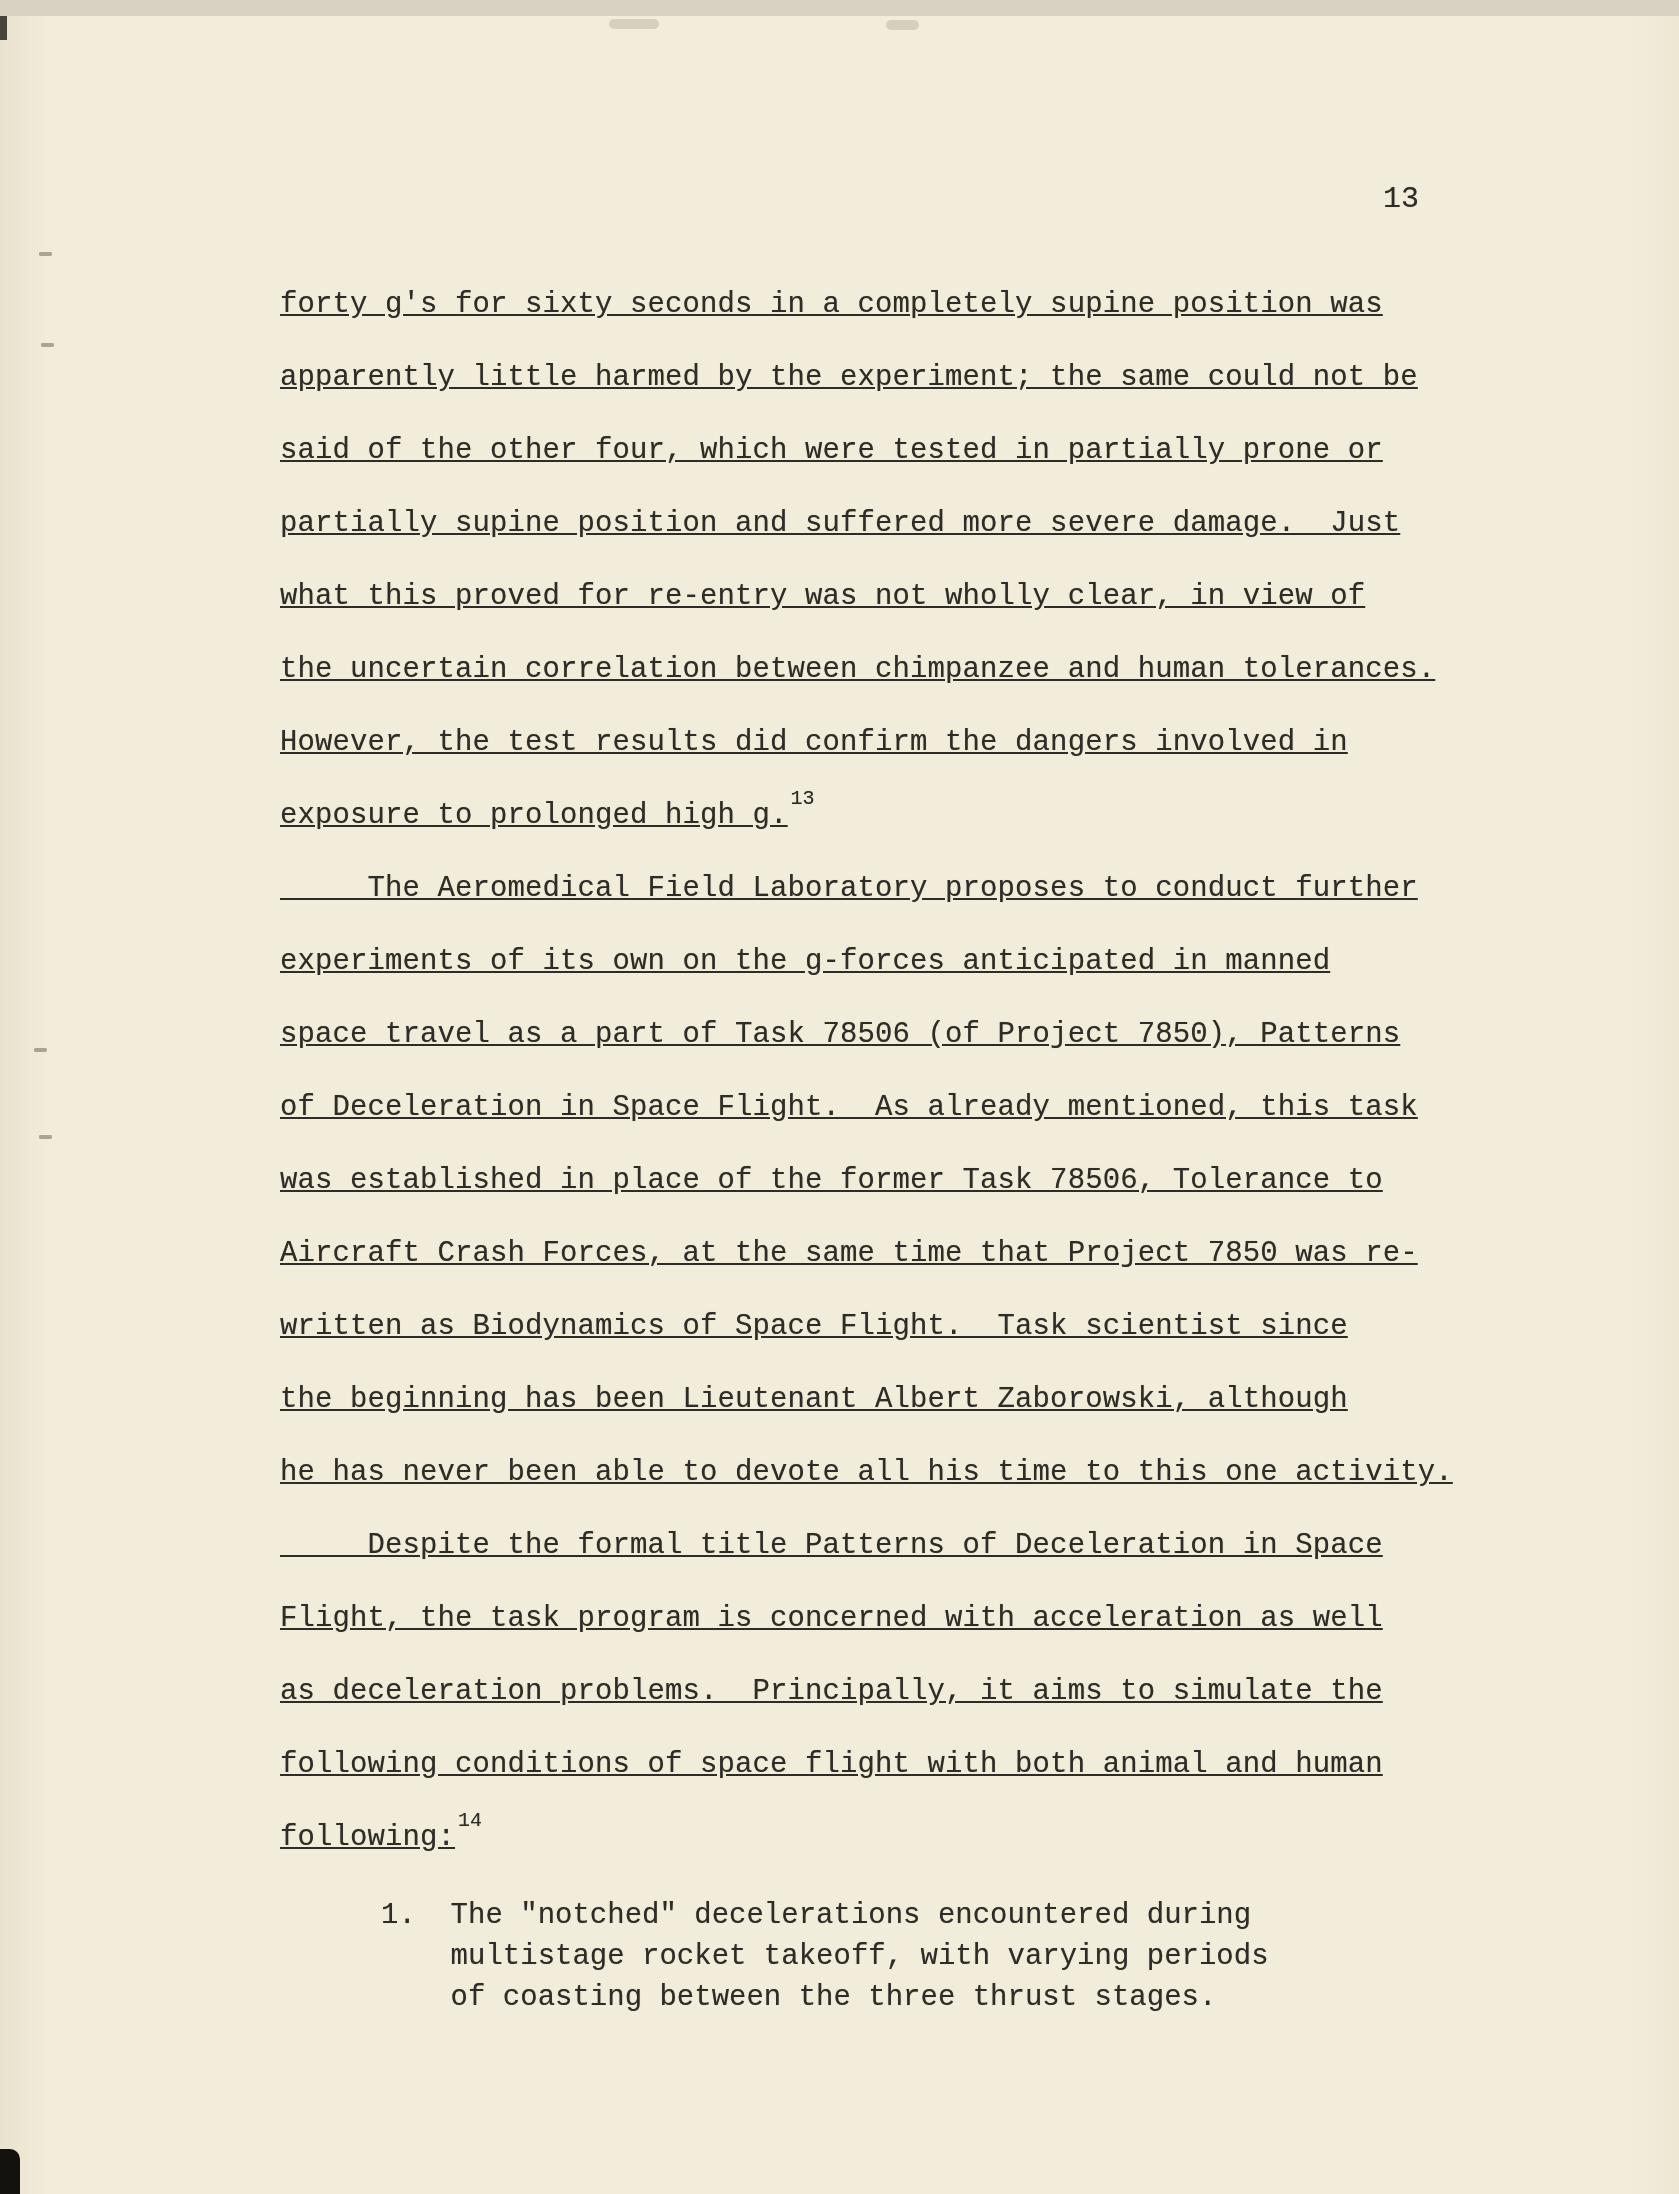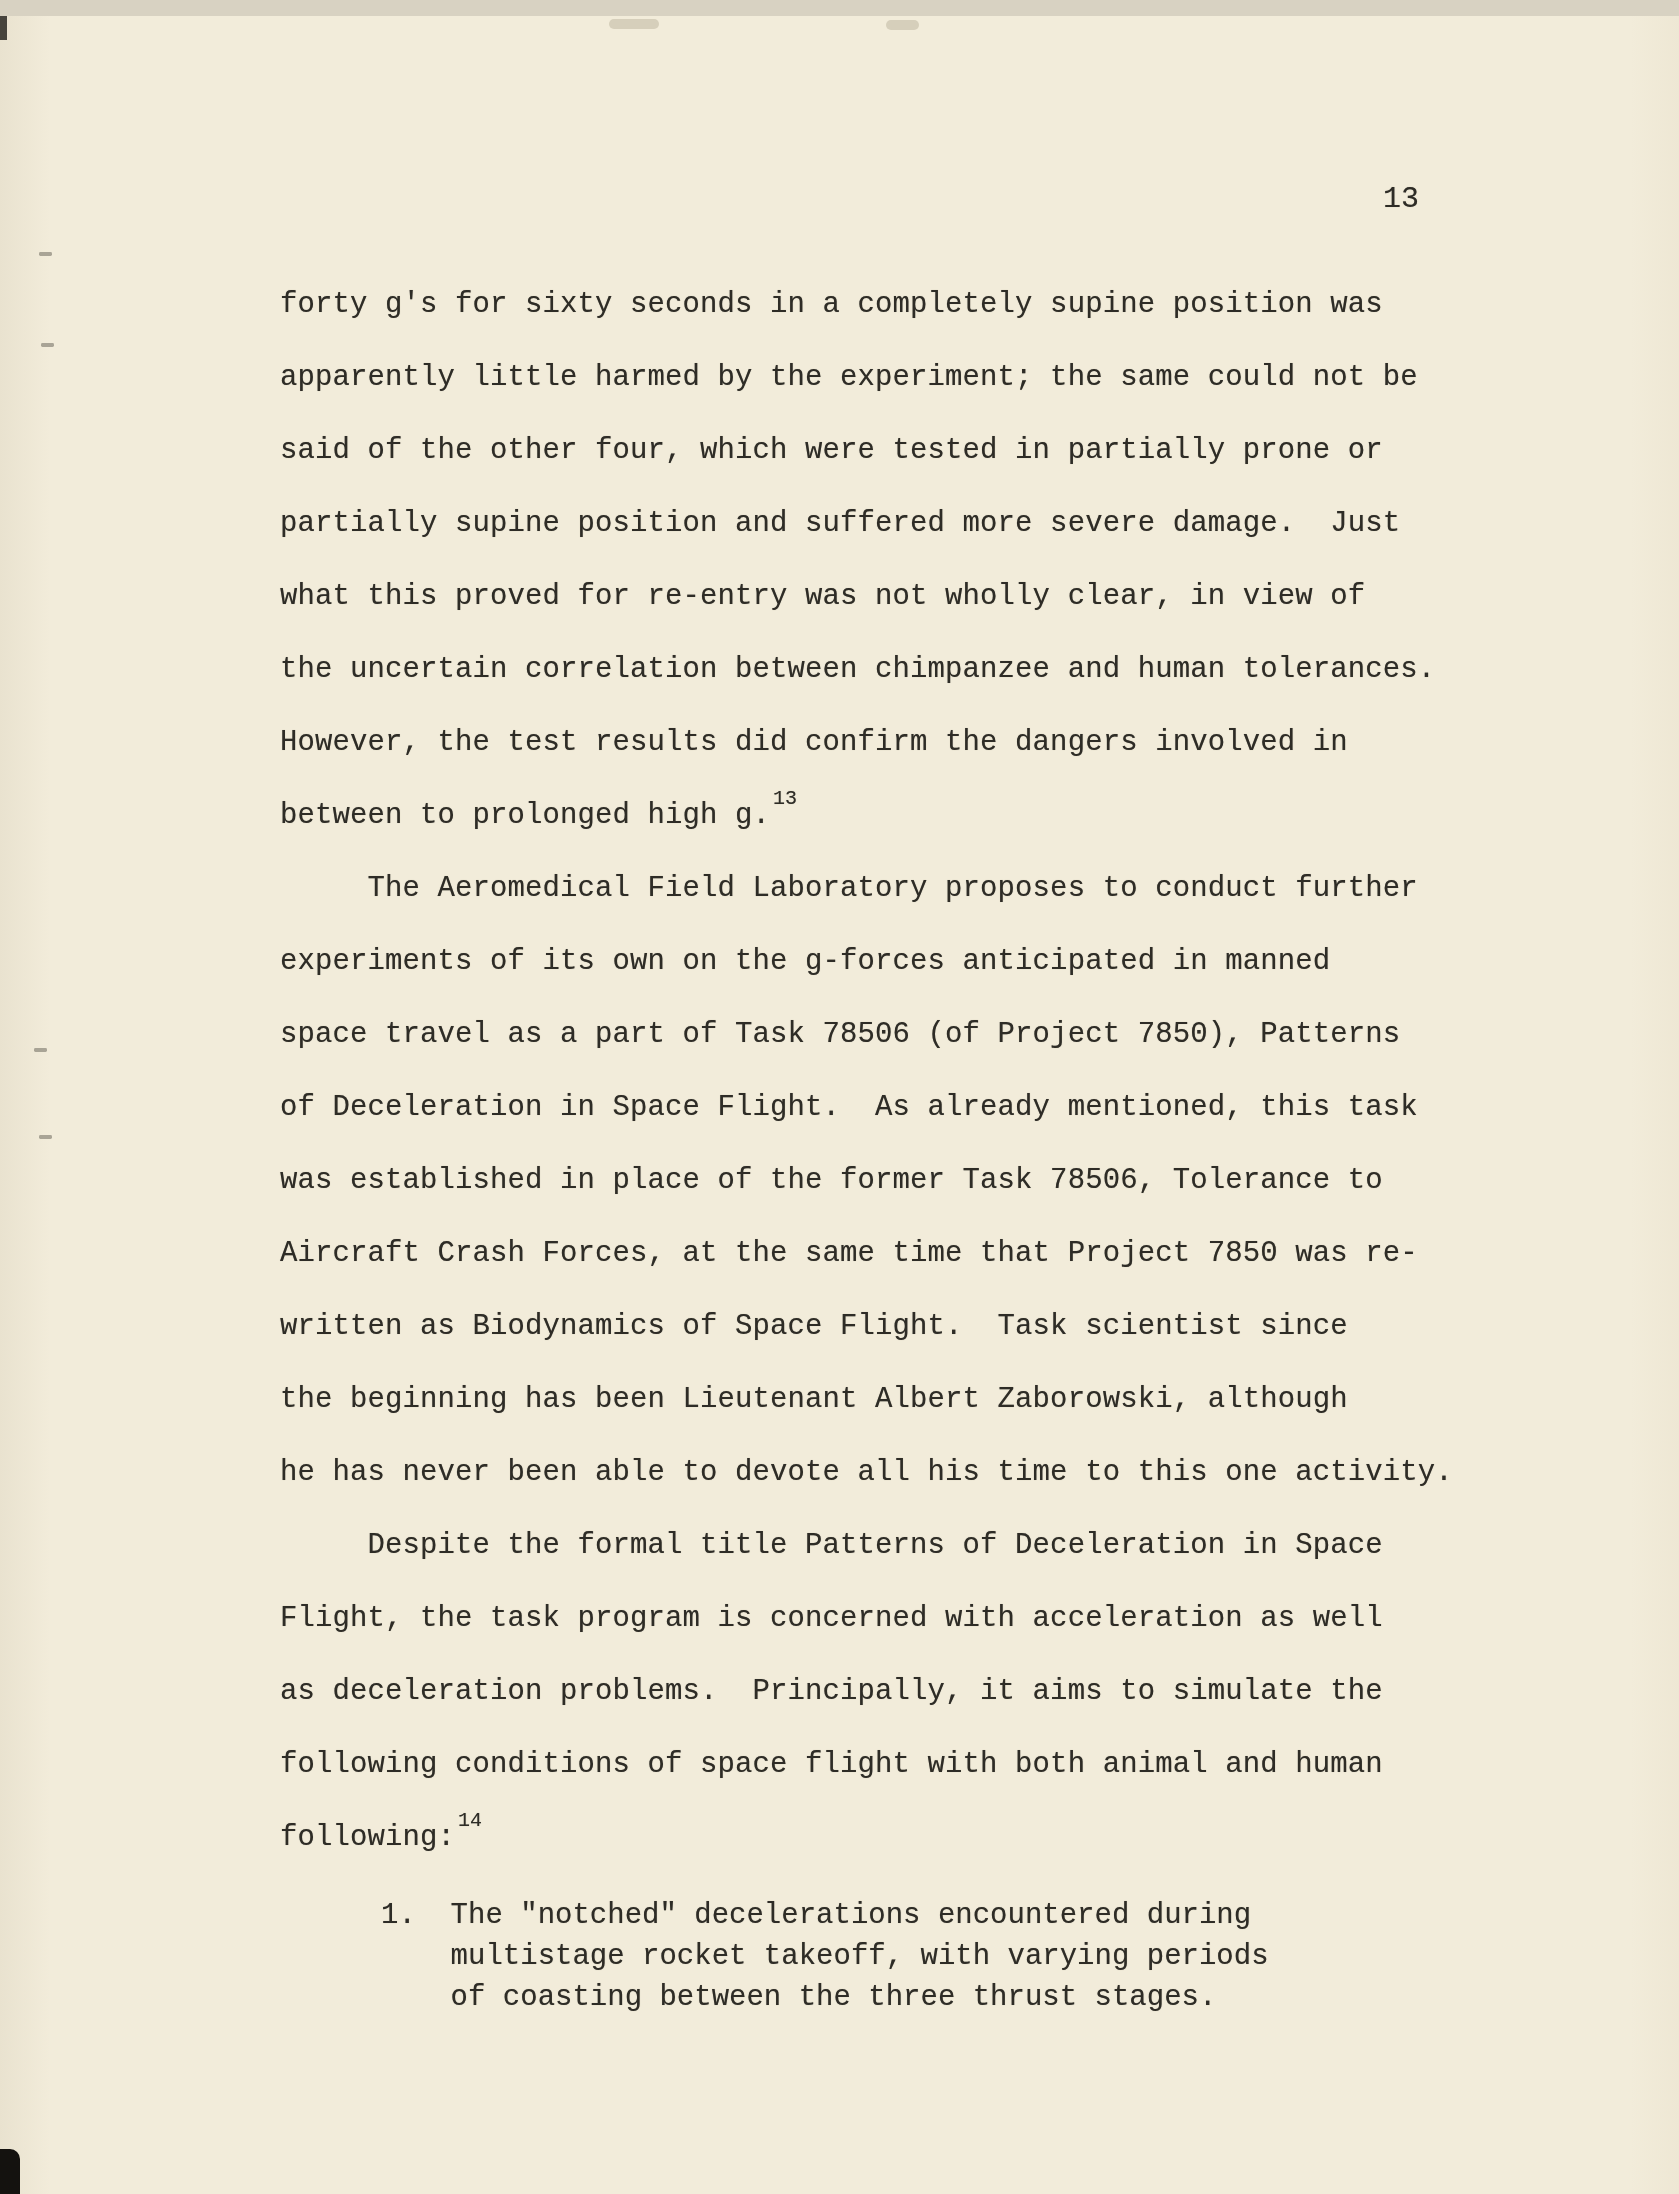--- a/index.html
+++ b/index.html
@@ -32,21 +32,21 @@
     left: 1383px;
     font-size: 30px;
     text-shadow: 0 0 0.7px rgba(46,44,38,0.45);
   }
   .body-text {
     position: absolute;
     top: 252px;
     left: 280px;
     width: 1229px;
   }
-  .para { white-space: pre; }
+  .para { white-space: pre; text-decoration: underline; }
   .fn {
     display: inline-block;
     font-size: 20px;
     line-height: 0;
     position: relative;
     top: -18.6px;
     margin-left: 2.9px;
   }
   .list-block {
     margin-top: 21.4px;
@@ -98,21 +98,21 @@
 
   <div class="body-text">
 
     <div class="para typewriter"><span>forty g's for sixty seconds in a completely supine position was
 apparently little harmed by the experiment; the same could not be
 said of the other four, which were tested in partially prone or
 partially supine position and suffered more severe damage.  Just
 what this proved for re-entry was not wholly clear, in view of
 the uncertain correlation between chimpanzee and human tolerances.
 However, the test results did confirm the dangers involved in
-</span><span>between to prolonged high g.</span><span class="fn">13</span></div>
+</span><span>exposure to prolonged high g.</span><span class="fn">13</span></div>
 
     <div class="para typewriter"><span>     The Aeromedical Field Laboratory proposes to conduct further
 experiments of its own on the g-forces anticipated in manned
 space travel as a part of Task 78506 (of Project 7850), Patterns
 of Deceleration in Space Flight.  As already mentioned, this task
 was established in place of the former Task 78506, Tolerance to
 Aircraft Crash Forces, at the same time that Project 7850 was re-
 written as Biodynamics of Space Flight.  Task scientist since
 the beginning has been Lieutenant Albert Zaborowski, although
 he has never been able to devote all his time to this one activity.</span></div>

